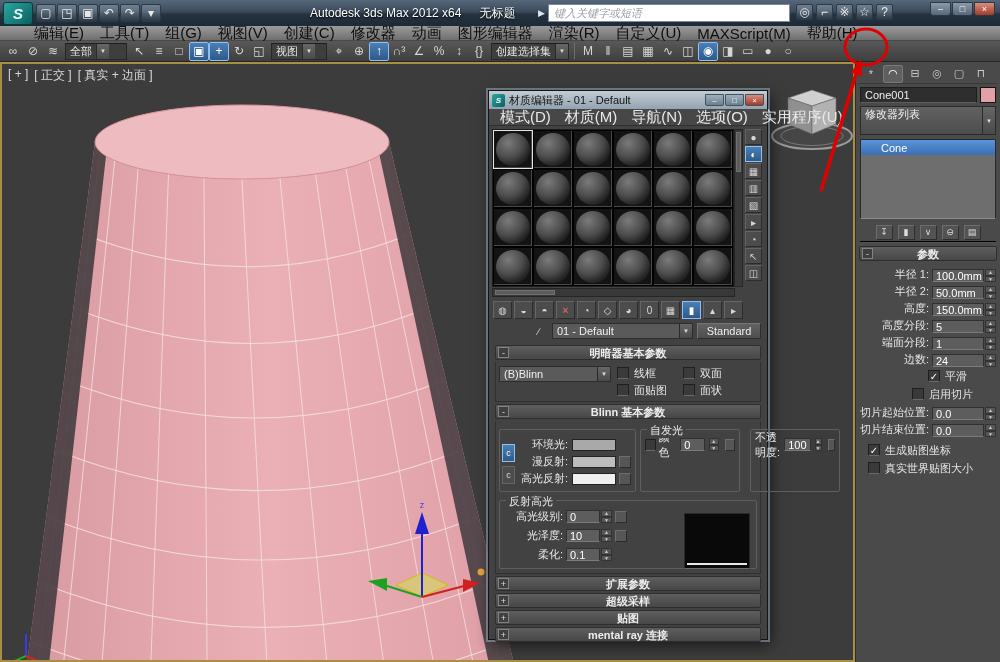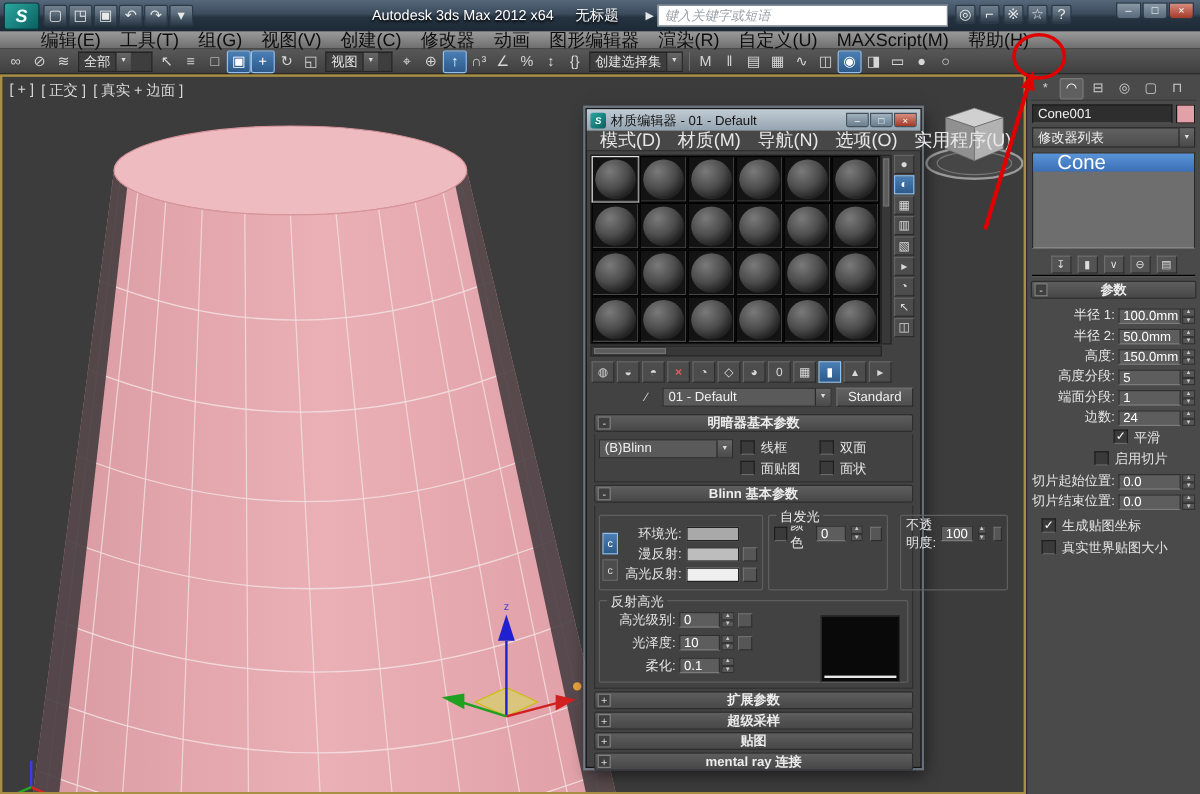--- a/index.html
+++ b/index.html
@@ -46,26 +46,26 @@
   .vplabel{position:absolute;left:6px;top:3px;color:#d9d9d9;font-size:12px;z-index:2;display:flex;gap:6px;}
 
   
   .cmdpanel{width:145px;height:600px;background:#4a4a4a;border-left:1px solid #2c2c2c;padding:2px 3px;color:#e4e4e4;}
   .cptabs{display:flex;gap:2px;height:20px;align-items:center;padding:0 2px;border-bottom:1px solid #3a3a3a;}
   .cptab{width:20px;height:18px;display:grid;place-items:center;color:#ccc;font-size:11px;border-radius:2px;}
   .cptab.active{background:#5f5f5f;border:1px solid #7a7a7a;color:#fff;}
   .namerow{display:flex;gap:3px;align-items:center;margin:3px 1px;}
   .namefield{flex:1;height:16px;background:#2e2e2e;border:1px solid #1d1d1d;border-bottom-color:#5d5d5d;color:#efefef;display:flex;align-items:center;padding-left:4px;}
   .colorswatch{width:16px;height:16px;background:var(--object-color);border:1px solid #151515;}
-  .modlist{display:flex;height:17px;margin:0 1px 4px;background:linear-gradient(#616161,#4d4d4d);border:1px solid #2a2a2a;align-items:center;color:#f0f0f0;}
+  .modlist{display:flex;height:29px;margin:0 1px 4px;background:linear-gradient(#616161,#4d4d4d);border:1px solid #2a2a2a;color:#f0f0f0;}
   .modlist .dval{flex:1;padding-left:4px}
   .modgrid{display:grid;grid-template-columns:1fr 1fr;gap:2px;margin:0 1px;}
   .modbtn{height:16px;background:linear-gradient(#5f5f5f,#4b4b4b);border:1px solid #6f6f6f;border-right-color:#2b2b2b;border-bottom-color:#2b2b2b;color:#e8e8e8;display:grid;place-items:center;font-size:11px;white-space:nowrap;overflow:hidden;}
   .stackbox{height:80px;background:#6e6e6e;border:1px solid #2a2a2a;border-bottom-color:#8a8a8a;margin:4px 1px;}
-  .stackrow{height:15px;background:linear-gradient(#5a94d8,#3a6fb5);color:#fff;display:flex;align-items:center;padding-left:20px;font-size:17px;}
+  .stackrow{height:15px;background:linear-gradient(#5a94d8,#3a6fb5);color:#fff;display:flex;align-items:center;padding-left:20px;font-size:11px;}
   .stacktools{display:flex;gap:5px;justify-content:center;align-items:center;height:20px;border-bottom:2px groove #555;margin:0 1px 3px;}
   .sbtn{width:17px;height:15px;display:grid;place-items:center;background:#535353;border:1px solid #6d6d6d;border-right-color:#2e2e2e;border-bottom-color:#2e2e2e;color:#ddd;font-size:9px;}
   .rollhead{height:15px;background:linear-gradient(#5e5e5e,#474747);border:1px solid #2e2e2e;border-radius:2px;position:relative;text-align:center;color:#ececec;font-weight:bold;font-size:11px;line-height:14px;margin:2px 0;}
   .rollhead .pm{position:absolute;left:2px;top:1px;width:11px;height:11px;border:1px solid #828282;font-size:9px;line-height:10px;font-weight:normal;color:#ddd;text-align:center;background:#3f3f3f;}
   .prow{display:flex;align-items:flex-end;height:17px;}
   .plabel{flex:1;text-align:right;padding-right:3px;color:#e6e6e6;white-space:nowrap;}
   .pfield{width:52px;height:13px;background:#5d5d5d;border:1px solid #303030;border-bottom-color:#7b7b7b;color:#fff;padding:0 3px;font-size:11px;line-height:12px;overflow:hidden;white-space:nowrap;}
   .spin{width:11px;height:13px;display:flex;flex-direction:column;margin-left:1px;}
   .spin b{flex:1;background:#565656;border:1px solid #333;color:#ccc;font-size:5px;line-height:4px;text-align:center;}
   .spin b.up::after{content:"▲"} .spin b.dn::after{content:"▼"}

